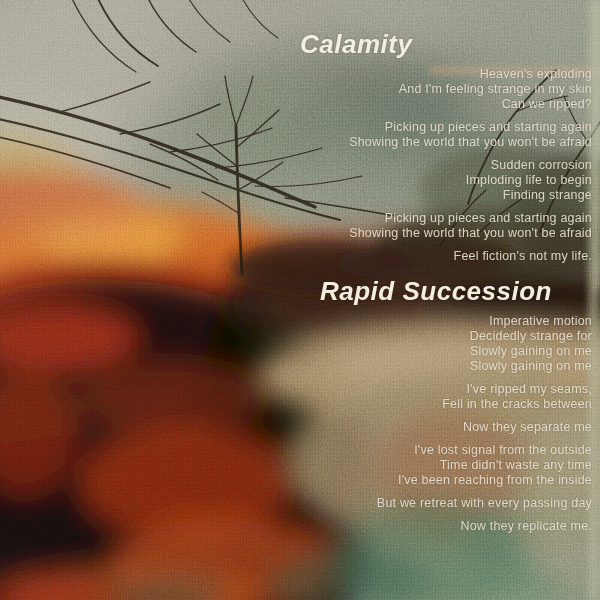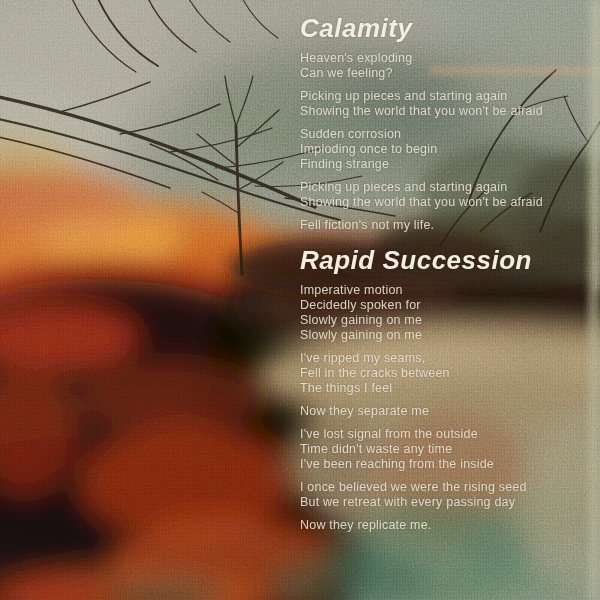--- a/index.html
+++ b/index.html
@@ -13,40 +13,41 @@
   
   .texture{
     position:absolute;inset:0;pointer-events:none;
     background:
       repeating-linear-gradient(90deg, rgba(0,0,0,0.05) 0 1px, transparent 1px 3px),
       repeating-linear-gradient(0deg, rgba(255,255,255,0.03) 0 1px, transparent 1px 4px);
     mix-blend-mode:overlay;
   }
   .lyrics{
     position:absolute;left:300px;top:0;width:292px;
-    padding-top:13px;
+    padding-top:29px;
     color:#e9e1d1;
   }
   .song-title{
     margin:0 0 8px 0;
     font-size:26px;line-height:30px;
     font-weight:bold;font-style:italic;
     letter-spacing:0.5px;
     color:#f4eee1;
     text-shadow:0 0 2px rgba(40,40,30,0.35);
   }
-  .song-title.second{margin-top:12px;}
+  .song-title.second{margin-top:12px;margin-left:20px;}
   .stanza{margin:0 0 8px 0;}
   .stanza:last-child{margin-bottom:12px;}
   .line{
     font-size:12.5px;line-height:15px;
     letter-spacing:0.2px;
     opacity:0.92;
     text-shadow:0 0 2px rgba(40,40,30,0.3);
     white-space:nowrap;
+    text-align:right;
   }
 </style>
 </head>
 <body>
 
 <div id="page">
 
   <svg id="art" width="600" height="600" viewBox="0 0 600 600" aria-hidden="true">
     <defs>
       <filter id="b22" x="-60%" y="-60%" width="220%" height="220%">
@@ -178,70 +179,69 @@
   </svg>
 
   <div class="texture"></div>
 
   <div class="lyrics">
 
     <h2 class="song-title">Calamity</h2>
 
     <div class="stanza">
       <div class="line">Heaven's exploding</div>
-      <div class="line">Can we feeling?</div>
+      <div class="line">And I'm feeling strange in my skin</div>
+      <div class="line">Can we ripped?</div>
     </div>
 
     <div class="stanza">
       <div class="line">Picking up pieces and starting again</div>
       <div class="line">Showing the world that you won't be afraid</div>
     </div>
 
     <div class="stanza">
       <div class="line">Sudden corrosion</div>
-      <div class="line">Imploding once to begin</div>
+      <div class="line">Imploding life to begin</div>
       <div class="line">Finding strange</div>
     </div>
 
     <div class="stanza">
       <div class="line">Picking up pieces and starting again</div>
       <div class="line">Showing the world that you won't be afraid</div>
     </div>
 
     <div class="stanza">
-      <div class="line">Fell fiction's not my life.</div>
+      <div class="line">Feel fiction's not my life.</div>
     </div>
 
     <h2 class="song-title second">Rapid Succession</h2>
 
     <div class="stanza">
       <div class="line">Imperative motion</div>
-      <div class="line">Decidedly spoken for</div>
+      <div class="line">Decidedly strange for</div>
       <div class="line">Slowly gaining on me</div>
       <div class="line">Slowly gaining on me</div>
     </div>
 
     <div class="stanza">
       <div class="line">I've ripped my seams,</div>
       <div class="line">Fell in the cracks between</div>
-      <div class="line">The things I feel</div>
     </div>
 
     <div class="stanza">
       <div class="line">Now they separate me</div>
     </div>
 
     <div class="stanza">
       <div class="line">I've lost signal from the outside</div>
       <div class="line">Time didn't waste any time</div>
       <div class="line">I've been reaching from the inside</div>
     </div>
 
     <div class="stanza">
-      <div class="line">I once believed we were the rising seed</div>
       <div class="line">But we retreat with every passing day</div>
     </div>
 
     <div class="stanza">
       <div class="line">Now they replicate me.</div>
     </div>
 
   </div>
 </div>
 

